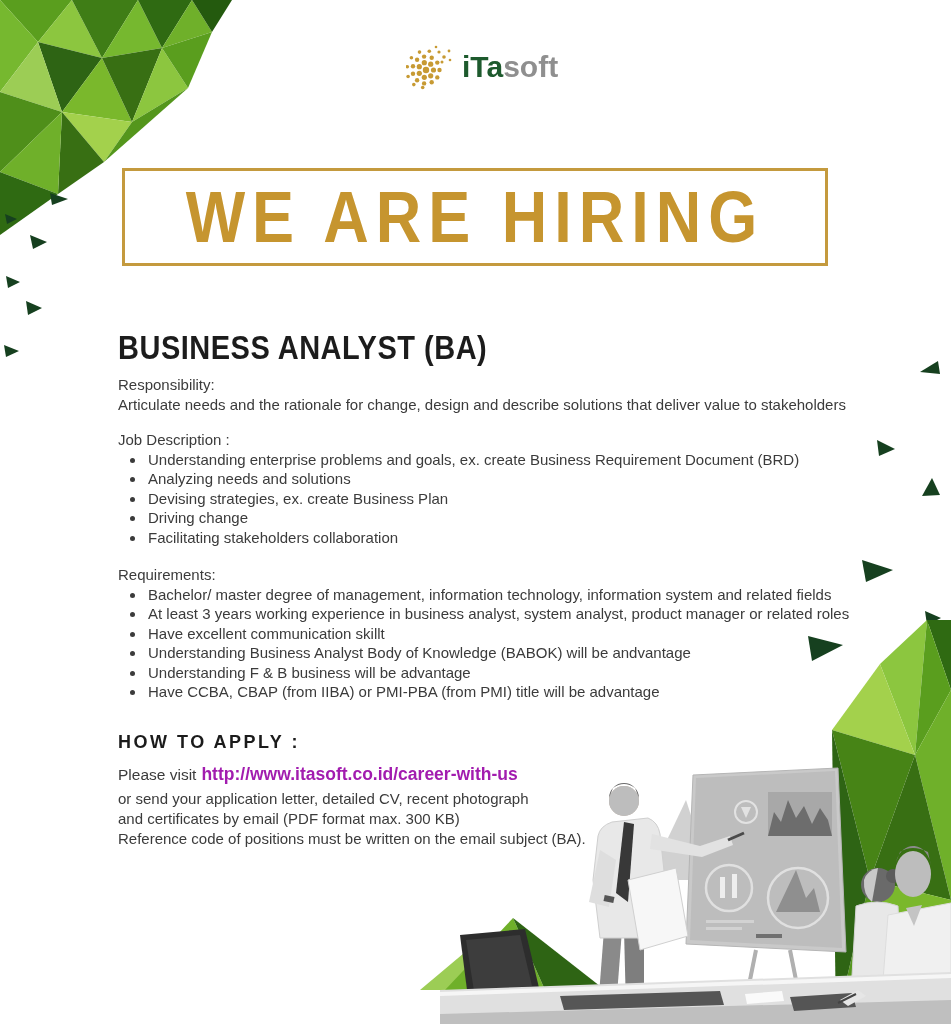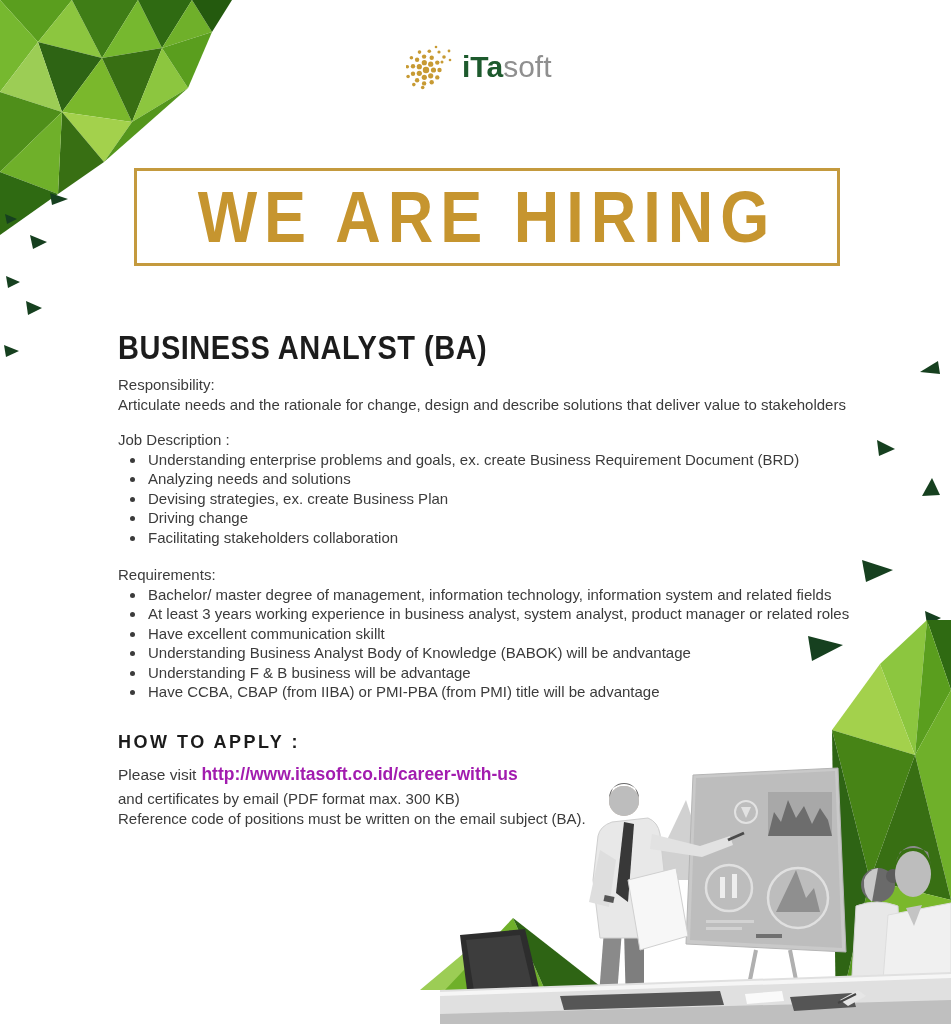--- a/index.html
+++ b/index.html
@@ -4,23 +4,23 @@
 <style>
   html,body{margin:0;padding:0;background:#ffffff;}
   .poster{position:relative;width:951px;height:1024px;background:#fff;overflow:hidden;
           font-family:"Liberation Sans",sans-serif;color:#3b3b3b;}
   .bg-svg{position:absolute;left:0;top:0;width:951px;height:1024px;}
 
   .logo{position:absolute;left:406px;top:44px;display:flex;align-items:center;gap:6px;}
   .logo-mark{width:50px;height:46px;}
   .brand{font-size:30px;white-space:nowrap;}
   .brand-primary{color:#1d5a2d;font-weight:700;}
-  .brand-secondary{color:#8f8f8f;font-weight:400;}
-
-  .banner{position:absolute;left:134px;top:168px;width:700px;height:92px;
+  .brand-secondary{color:#8f8f8f;font-weight:700;}
+
+  .banner{position:absolute;left:122px;top:168px;width:700px;height:92px;
           border:3px solid #c49a3e;display:flex;align-items:center;justify-content:center;}
   .banner-text{font-size:63px;font-weight:700;letter-spacing:7px;color:#c6952f;
                transform:scaleY(1.14);white-space:nowrap;}
 
   .job-title{position:absolute;left:118px;top:330px;margin:0;font-size:29px;font-weight:700;
              letter-spacing:.5px;color:#1c1c1c;transform:scaleY(1.12);transform-origin:left top;
              white-space:nowrap;}
 
   .block{position:absolute;left:118px;font-size:15px;line-height:19.5px;color:#3b3b3b;}
   .resp{top:374px;width:745px;}
@@ -249,18 +249,19 @@
         <li>Understanding F &amp; B business will be advantage</li>
         <li>Have CCBA, CBAP (from IIBA) or PMI-PBA (from PMI) title will be advantage</li>
       </ul>
   </section>
 
   <section class="block apply">
     <div class="apply-heading">HOW TO APPLY :</div>
     <div class="visit-line"><span>Please visit</span><a class="career-url" href="#">http://www.itasoft.co.id/career-with-us</a></div>
     <div>
 
+    <div class="apply-line">or send your application letter, detailed CV, recent photograph</div>
         <div class="apply-line">and certificates by email (PDF format max. 300 KB)</div>
         <div class="apply-line">Reference code of positions must be written on the email subject (BA).</div>
       </div>
   </section>
 
 </div>
 
 </body></html>

